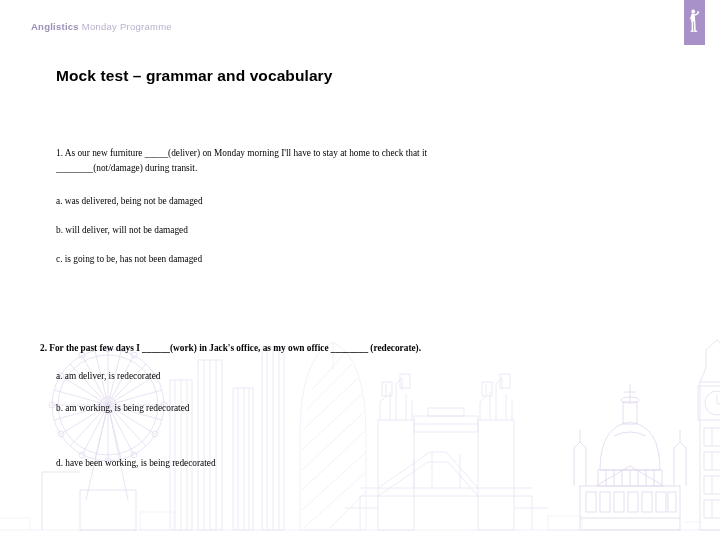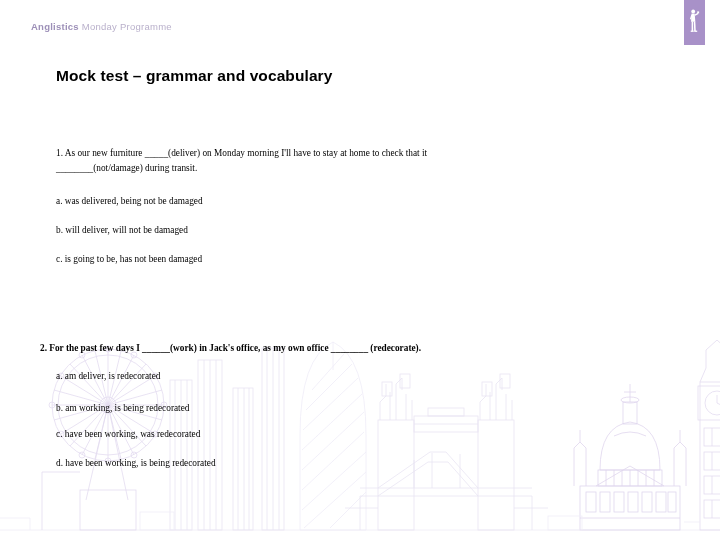--- a/index.html
+++ b/index.html
@@ -363,17 +363,16 @@
     <div class="opt" style="left:56px; top:195px;">a. was delivered, being not be damaged</div>
     <div class="opt" style="left:56px; top:224px;">b. will deliver, will not be damaged</div>
     <div class="opt" style="left:56px; top:253px;">c. is going to be, has not been damaged</div>
 
     <div class="q-block" style="left:40px; top:341px; width:594px;font-weight:bold;">
       <div class="q-stem nojustify">2. For the past few days I ______(work) in Jack's office, as my own office ________ (redecorate).</div>
     </div>
 
     <div class="opt" style="left:56px; top:370px;">a. am deliver, is redecorated</div>
     <div class="opt" style="left:56px; top:385px;margin-top:17px;">b. am working, is being redecorated</div>
-    <div class="opt" style="left:56px; top:428px;">c. have been working, was redecorated</div>
     <div class="opt" style="left:56px; top:457px;text-align:right;">d. have been working, is being redecorated</div>
 
   </div>
 </div>
 
 </body></html>

